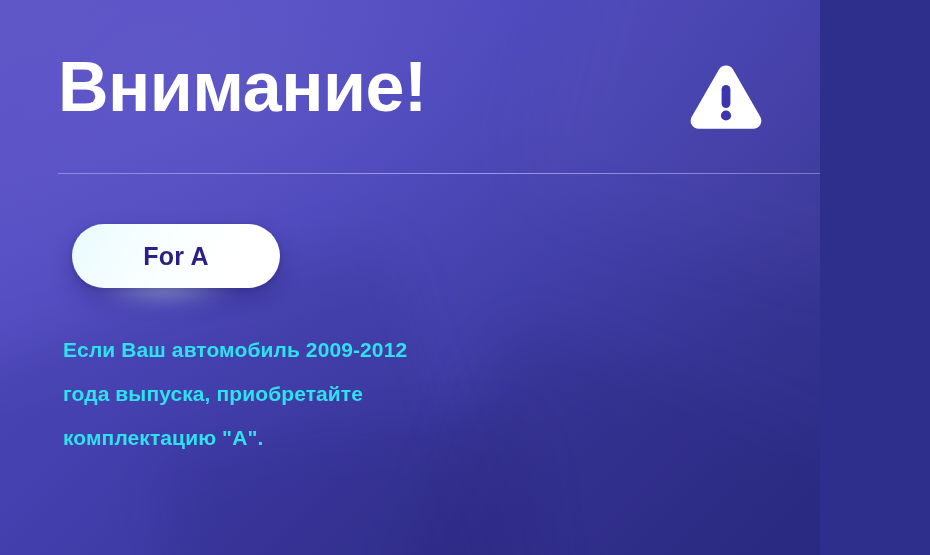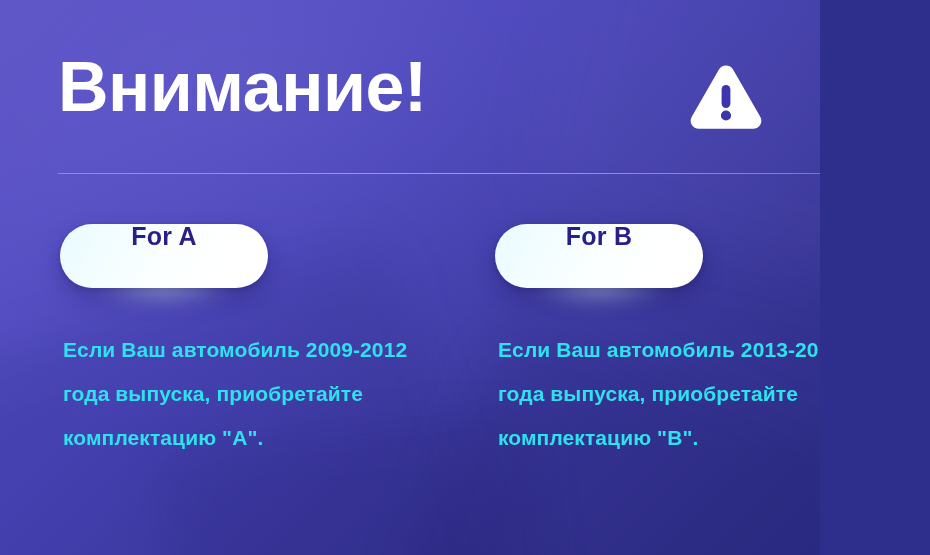--- a/index.html
+++ b/index.html
@@ -130,35 +130,36 @@
     border-radius: 50%;
     background: radial-gradient(50% 50% at 50% 50%,
                 rgba(232,246,255,0.70) 0%,
                 rgba(210,232,255,0.32) 45%,
                 rgba(190,214,255,0.00) 78%);
     filter: blur(9px);
   }
 
   .pill {
     position: absolute;
-    left: 0;
+    left: 12px;
     top: 0;
     width: 208px;
     height: 64px;
     border-radius: 32px;
     background: linear-gradient(118deg,
         #e8fbff 0%,
         #f2fdff 22%,
         #fbffff 52%,
         #ffffff 74%,
         #ffffff 100%);
     box-shadow:
       0 10px 22px rgba(20,16,80,0.28),
       0 2px 5px rgba(20,16,80,0.18);
     display: flex;
+    align-items: center;
     justify-content: center;
   }
 
   .pill-label {
     color: #2b1e87;
     font-size: 25px;
     font-weight: 700;
     letter-spacing: 0.2px;
     line-height: 1;
   }
@@ -202,23 +203,14 @@
   <div class="col left">
     <div class="pill-wrap">
       <div class="pill-glow"></div>
       <div class="pill">
         <span class="pill-label">For A</span>
       </div>
     </div>
     <p class="desc">Если Ваш автомобиль 2009-2012 года выпуска, приобретайте комплектацию "A".</p>
   </div>
 
-  <div class="col right">
-    <div class="pill-wrap">
-      <div class="pill-glow"></div>
-      <div class="pill">
-        <span class="pill-label">For B</span>
-      </div>
-    </div>
-    <p class="desc">Если Ваш автомобиль 2013-2018 года выпуска, приобретайте комплектацию "B".</p>
-  </div>
 
 </div>
 
 </body></html>

